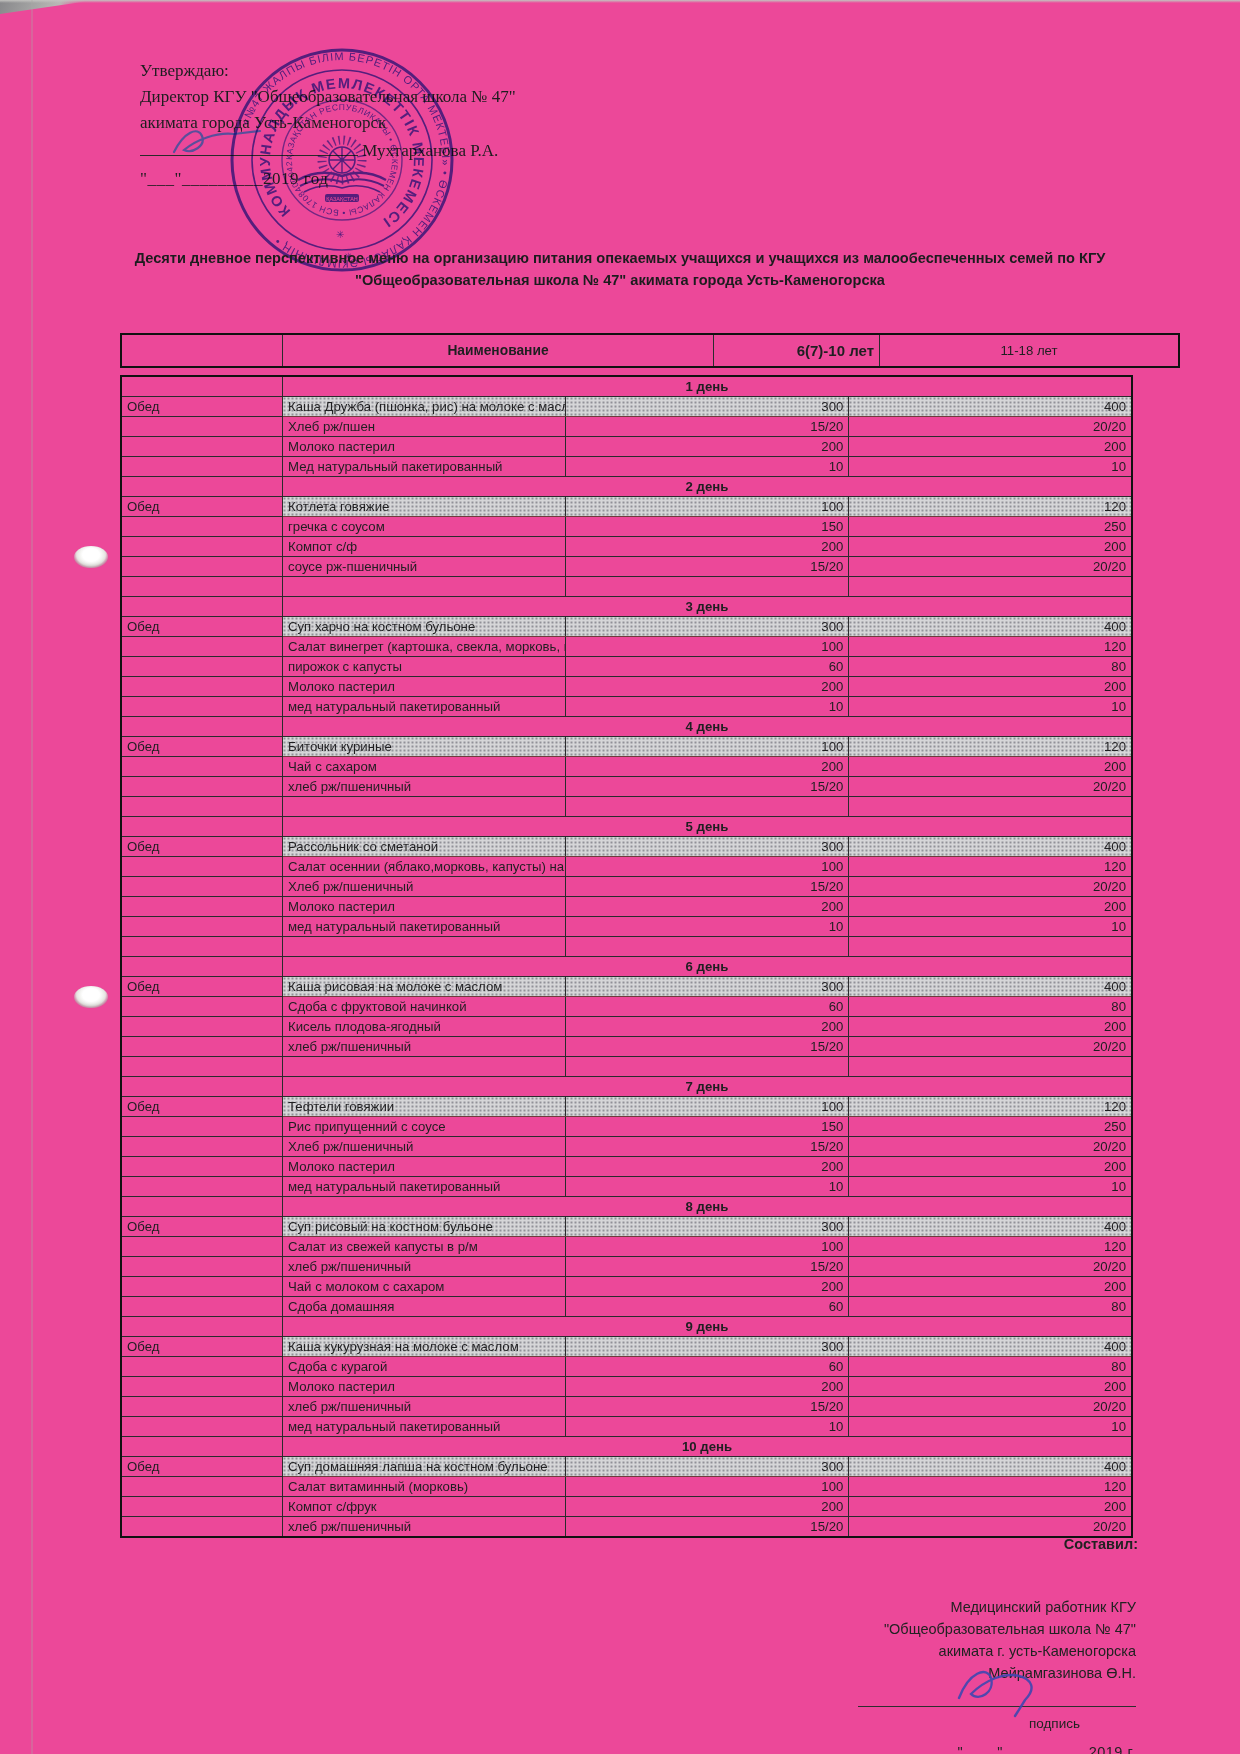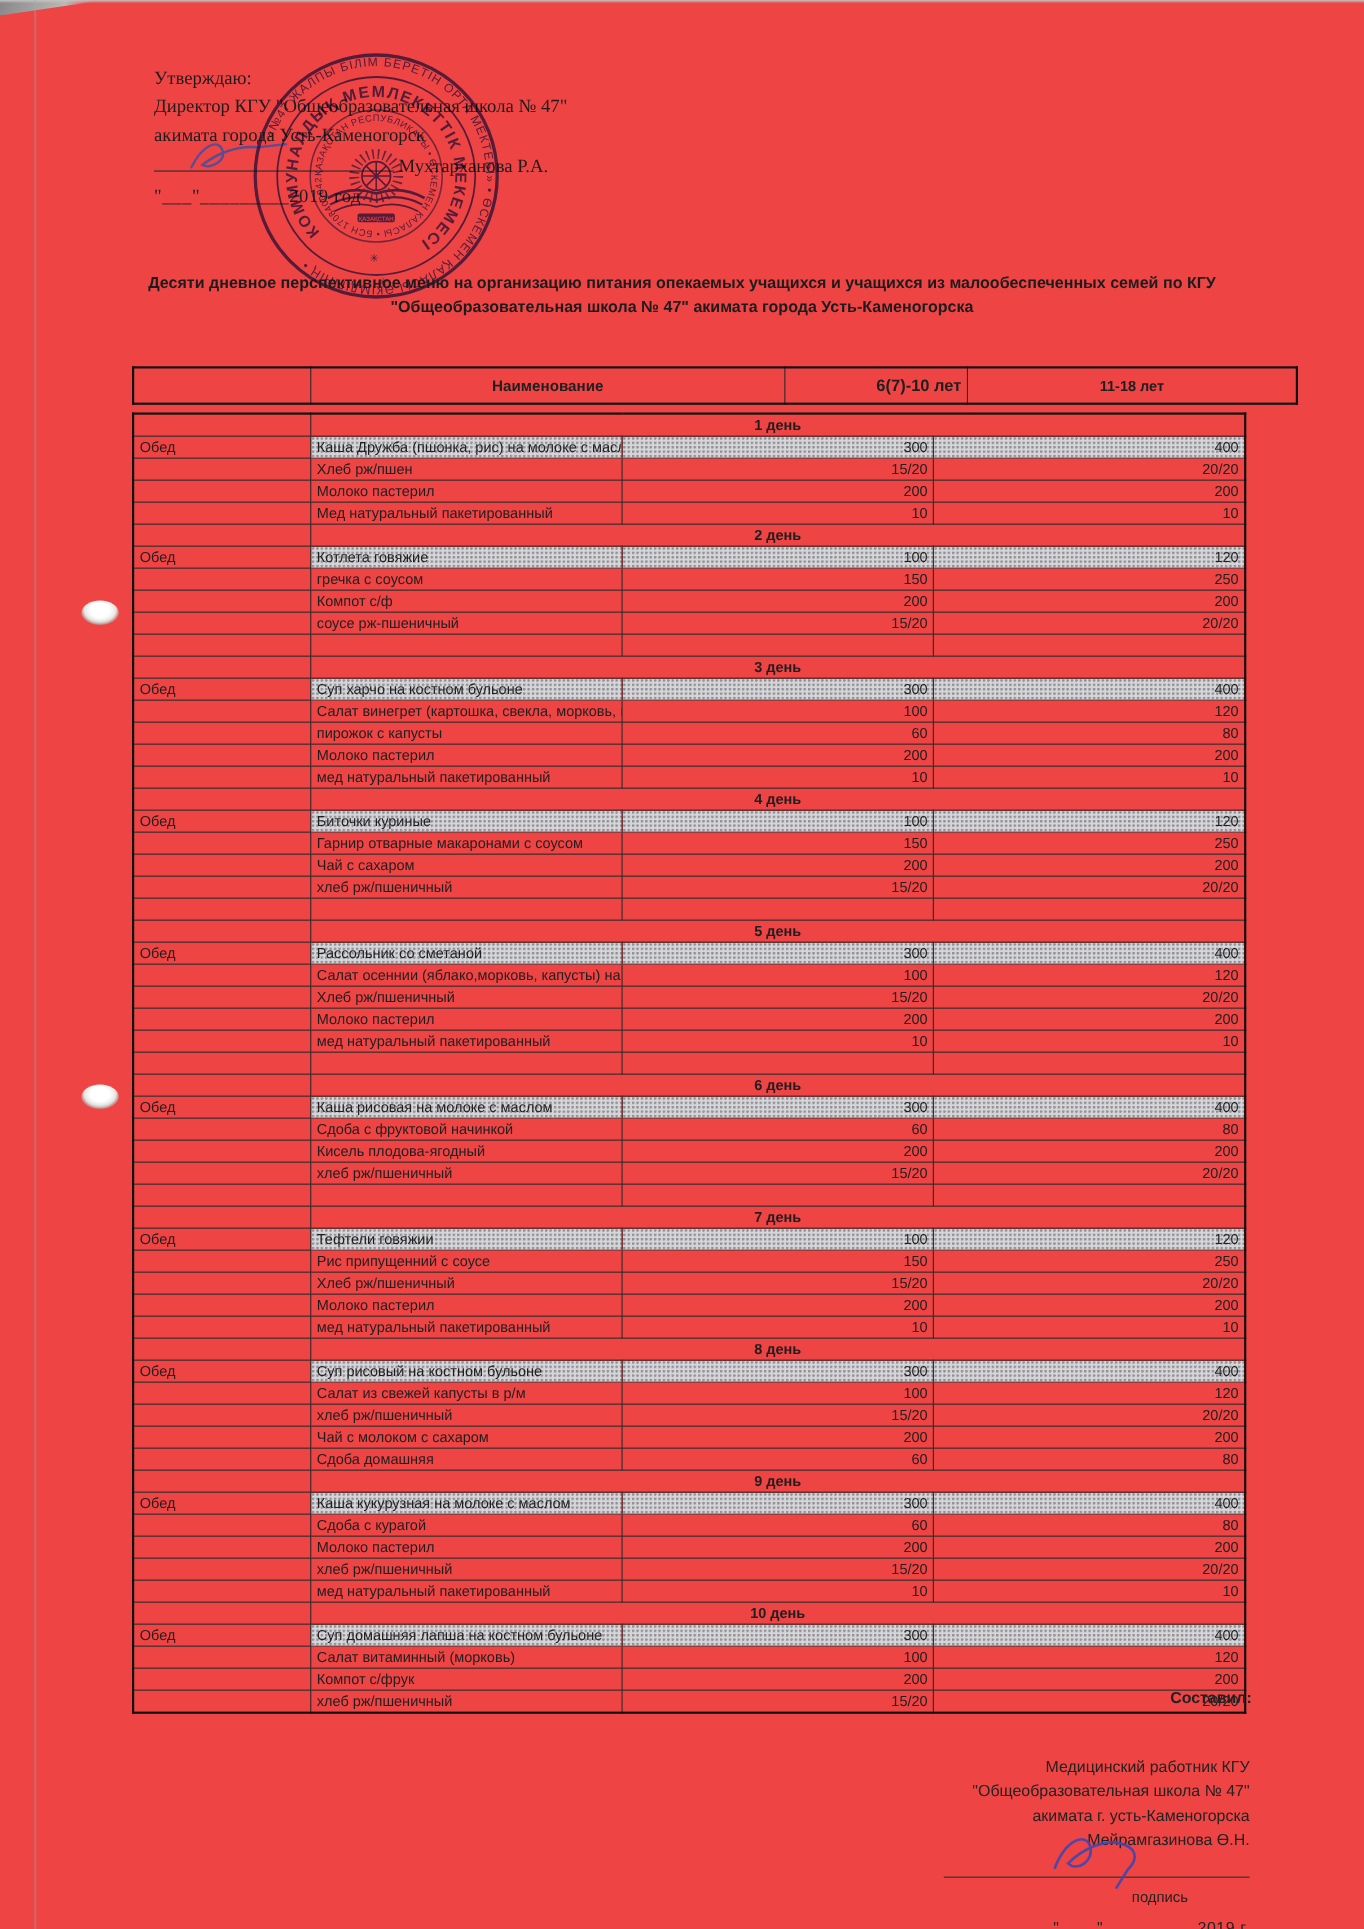--- a/index.html
+++ b/index.html
@@ -1,18 +1,18 @@
 <!DOCTYPE html>
 <html lang="ru"><head>
 <meta charset="utf-8">
 <style>
   html,body{margin:0;padding:0;background:#9a9a98;}
   .page{
     position:relative; width:1240px; height:1754px; margin:0 auto;
-    background:#ef4444; overflow:hidden; color:#232323;
+    background:#ec4899; overflow:hidden; color:#232323;
     font-family:"Liberation Sans", sans-serif;
   }
   
   .corner-sliver{position:absolute;top:0;left:0;width:96px;height:14px;
     background:linear-gradient(110deg,#87878a,#b9b9b6 60%,transparent 85%);
     clip-path:polygon(0 0,100% 0,0 100%);}
   .top-edge{position:absolute;top:0;left:0;right:0;height:3px;
     background:linear-gradient(#c3c3c0,rgba(0,0,0,0));}
   .left-crease{position:absolute;left:31px;top:0;bottom:0;width:2px;
     background:rgba(170,170,164,.30);}
@@ -47,21 +47,21 @@
     overflow:hidden;white-space:nowrap;}
   .hdr-strip{border:2.4px solid #111;}
   .menu{border:2.2px solid #111;}
   .hdr-strip td{height:31px;}
   td.cA{width:150px;}
   td.cB{width:420px;}
   td.cC{width:155px;text-align:right;}
   td.cD{width:288px;text-align:right;}
   .hdr-strip td.cB{text-align:center;font-weight:bold;font-size:13.8px;}
   .hdr-strip td.cC{text-align:right;font-weight:bold;font-size:15px;}
-  .hdr-strip td.cD{text-align:center;font-weight:bold;}
+  .hdr-strip td.cD{text-align:center;font-weight:normal;}
   .menu tr.band td{font-weight:bold;text-align:center;height:19px;}
   .menu tr.shaded td.cB, .menu tr.shaded td.cC, .menu tr.shaded td.cD{
     background-color:#d6d6d8;
     background-image:radial-gradient(circle at 1px 1px, rgba(88,88,100,.55) 1px, transparent 1.5px);
     background-size:4px 4px;
     border-bottom-color:#6e3c3c;}
 
   
   .composed{position:absolute;right:102px;top:1536px;font-size:14.5px;font-weight:bold;color:#222;}
   .footer-block{position:absolute;right:104px;top:1596px;text-align:right;
@@ -251,26 +251,20 @@
           <td colspan="3">4 день</td>
         </tr>
         <tr class="shaded">
           <td class="cA">Обед</td>
           <td class="cB">Биточки куриные</td>
           <td class="cC">100</td>
           <td class="cD">120</td>
         </tr>
         <tr>
           <td class="cA"></td>
-          <td class="cB">Гарнир отварные макаронами с соусом</td>
-          <td class="cC">150</td>
-          <td class="cD">250</td>
-        </tr>
-        <tr>
-          <td class="cA"></td>
           <td class="cB">Чай с сахаром</td>
           <td class="cC">200</td>
           <td class="cD">200</td>
         </tr>
         <tr>
           <td class="cA"></td>
           <td class="cB">хлеб рж/пшеничный</td>
           <td class="cC">15/20</td>
           <td class="cD">20/20</td>
         </tr>

